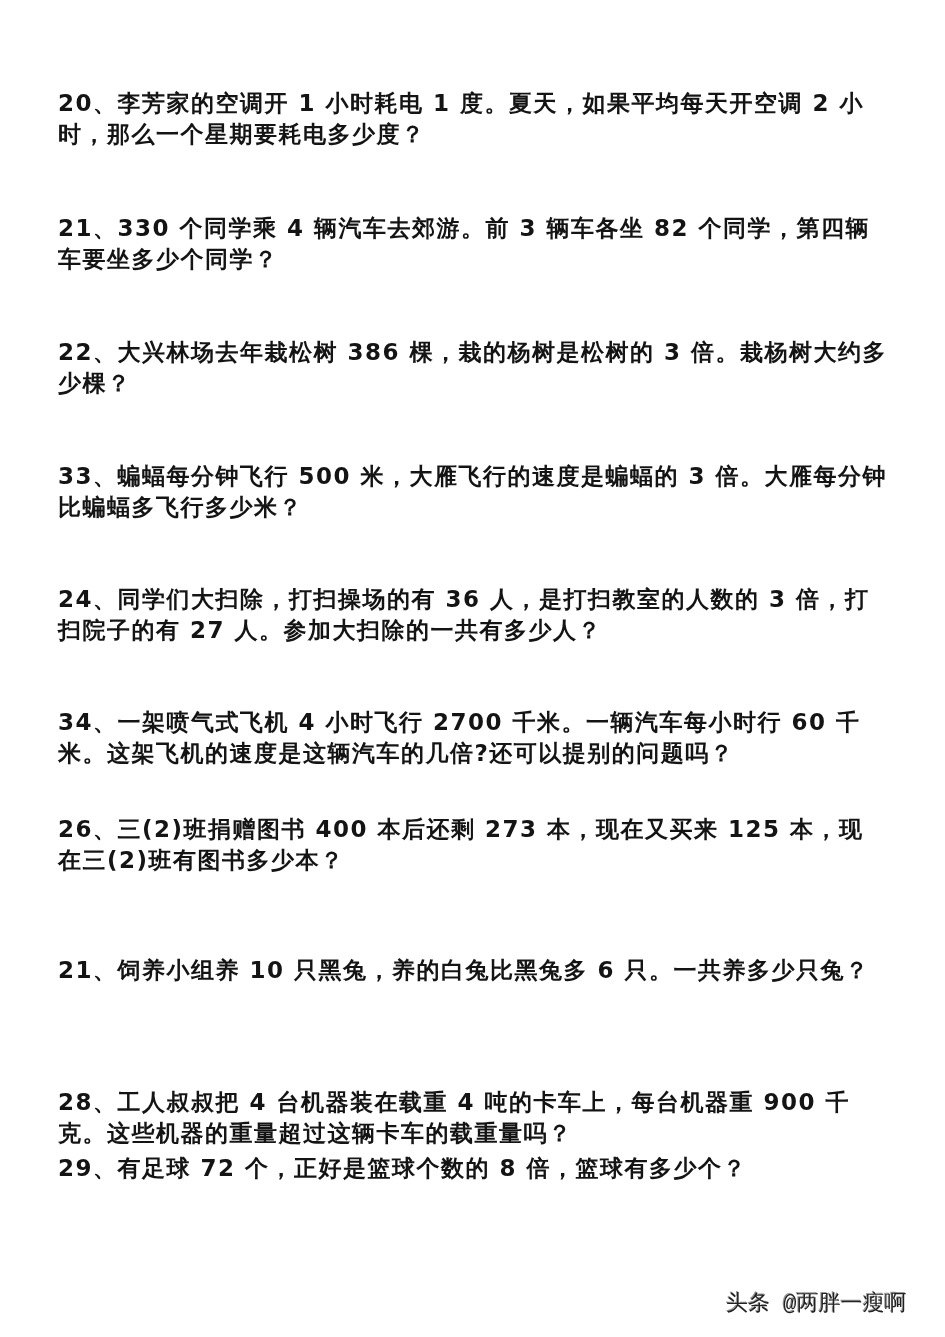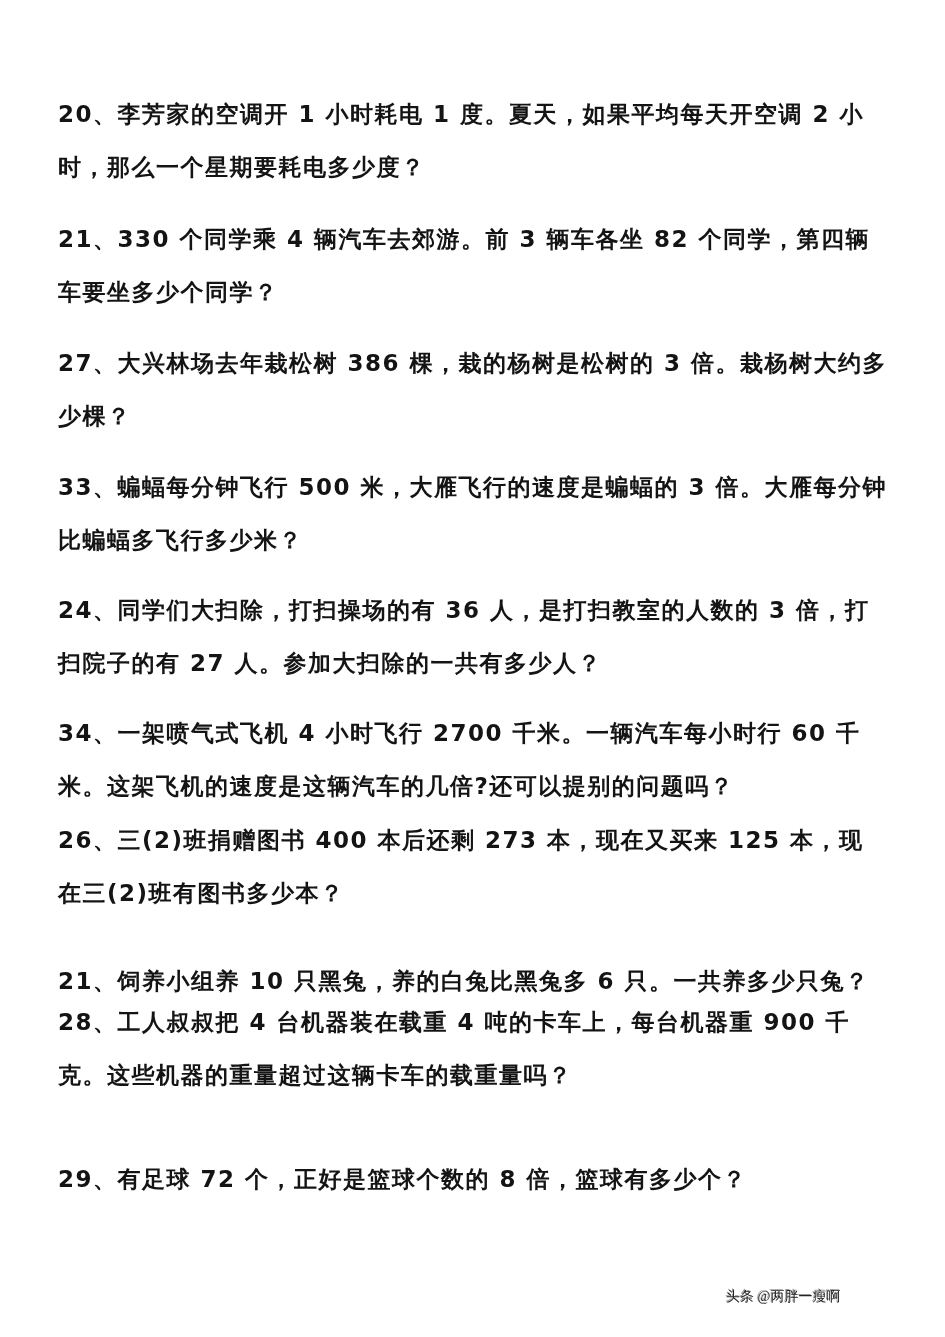--- a/index.html
+++ b/index.html
@@ -1,53 +1,53 @@
 <!DOCTYPE html>
 <html><head>
 <meta charset="utf-8">
 <style>
   html, body { margin: 0; padding: 0; background: #ffffff; }
   body { width: 945px; height: 1337px; position: relative; overflow: hidden;
          font-family: "DejaVu Sans", "Liberation Sans", sans-serif; color: #141414; }
   .doc { position: absolute; left: 58px; top: 0; width: 830px; }
-  .problem { position: absolute; left: 0; width: 830px; font-size: 23px; line-height: 53px;
+  .problem { position: absolute; left: 0; width: 830px; font-size: 23px; line-height: 31px;
              font-weight: bold; letter-spacing: 1.5px; }
-  .watermark { position: absolute; left: 726px; top: 1288px; font-size: 14px; color: #222;
-               font-family: Liberation Serif, serif; letter-spacing: 0px;
+  .watermark { position: absolute; left: 726px; top: 1288px; font-size: 22px; color: #222;
+               font-family: Liberation Mono, monospace; letter-spacing: 0px;
                text-shadow: 1px 1px 0 #fff, -1px -1px 0 #999; }
 </style>
 </head>
 <body>
 
 <div class="doc">
   <div class="problem" style="top:88px">
     <span>20、</span><span>李芳家的空调开 1 小时耗电 1 度。夏天，如果平均每天开空调 2 小时，那么一个星期要耗电多少度？</span>
   </div>
   <div class="problem" style="top:213px">
     <span>21、</span><span>330 个同学乘 4 辆汽车去郊游。前 3 辆车各坐 82 个同学，第四辆车要坐多少个同学？</span>
   </div>
   <div class="problem" style="top:337px">
-    <span>27、</span><span>大兴林场去年栽松树 386 棵，栽的杨树是松树的 3 倍。栽杨树大约多少棵？</span>
+    <span>22、</span><span>大兴林场去年栽松树 386 棵，栽的杨树是松树的 3 倍。栽杨树大约多少棵？</span>
   </div>
   <div class="problem" style="top:461px">
     <span>33、</span><span>蝙蝠每分钟飞行 500 米，大雁飞行的速度是蝙蝠的 3 倍。大雁每分钟比蝙蝠多飞行多少米？</span>
   </div>
   <div class="problem" style="top:584px">
     <span>24、</span><span>同学们大扫除，打扫操场的有 36 人，是打扫教室的人数的 3 倍，打扫院子的有 27 人。参加大扫除的一共有多少人？</span>
   </div>
   <div class="problem" style="top:707px">
     <span>34、</span><span>一架喷气式飞机 4 小时飞行 2700 千米。一辆汽车每小时行 60 千米。这架飞机的速度是这辆汽车的几倍?还可以提别的问题吗？</span>
   </div>
   <div class="problem" style="top:814px">
     <span>26、</span><span>三(2)班捐赠图书 400 本后还剩 273 本，现在又买来 125 本，现在三(2)班有图书多少本？</span>
   </div>
   <div class="problem" style="top:955px">
     <span>21、</span><span>饲养小组养 10 只黑兔，养的白兔比黑兔多 6 只。一共养多少只兔？</span>
   </div>
-  <div class="problem" style="top:996px">
+  <div class="problem" style="top:1087px">
     <span>28、</span><span>工人叔叔把 4 台机器装在载重 4 吨的卡车上，每台机器重 900 千克。这些机器的重量超过这辆卡车的载重量吗？</span>
   </div>
   <div class="problem" style="top:1153px">
     <span>29、</span><span>有足球 72 个，正好是篮球个数的 8 倍，篮球有多少个？</span>
   </div>
 </div>
 
 <div class="watermark">头条 @两胖一瘦啊</div>
 
 </body></html>

